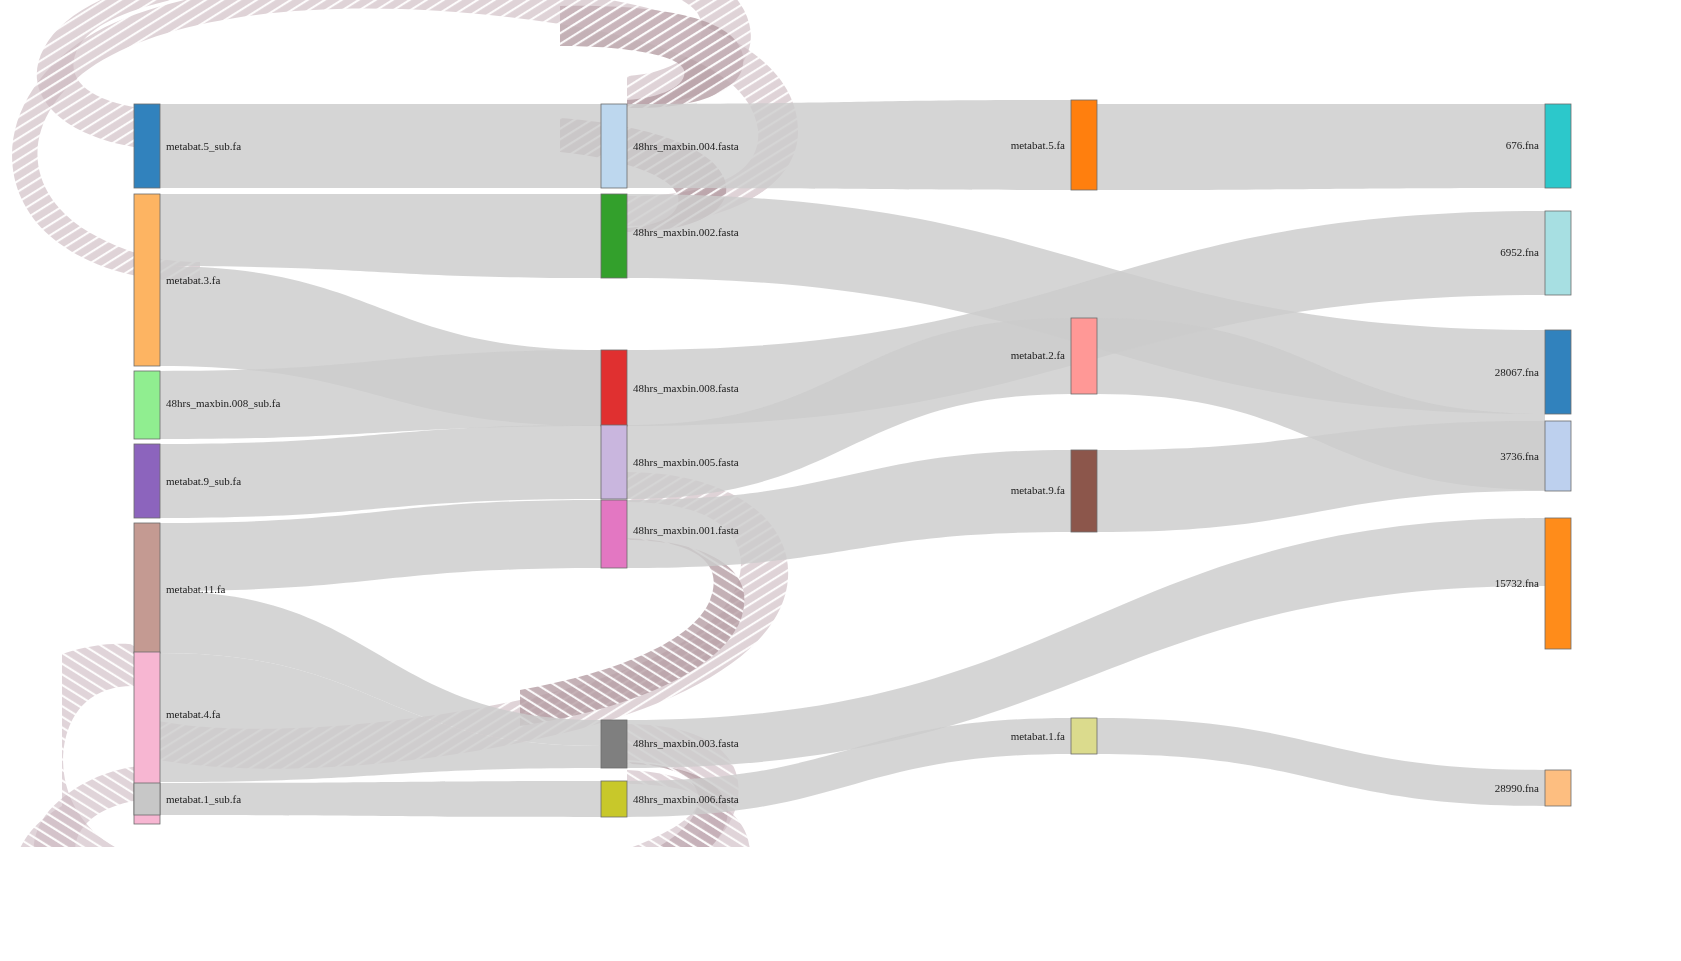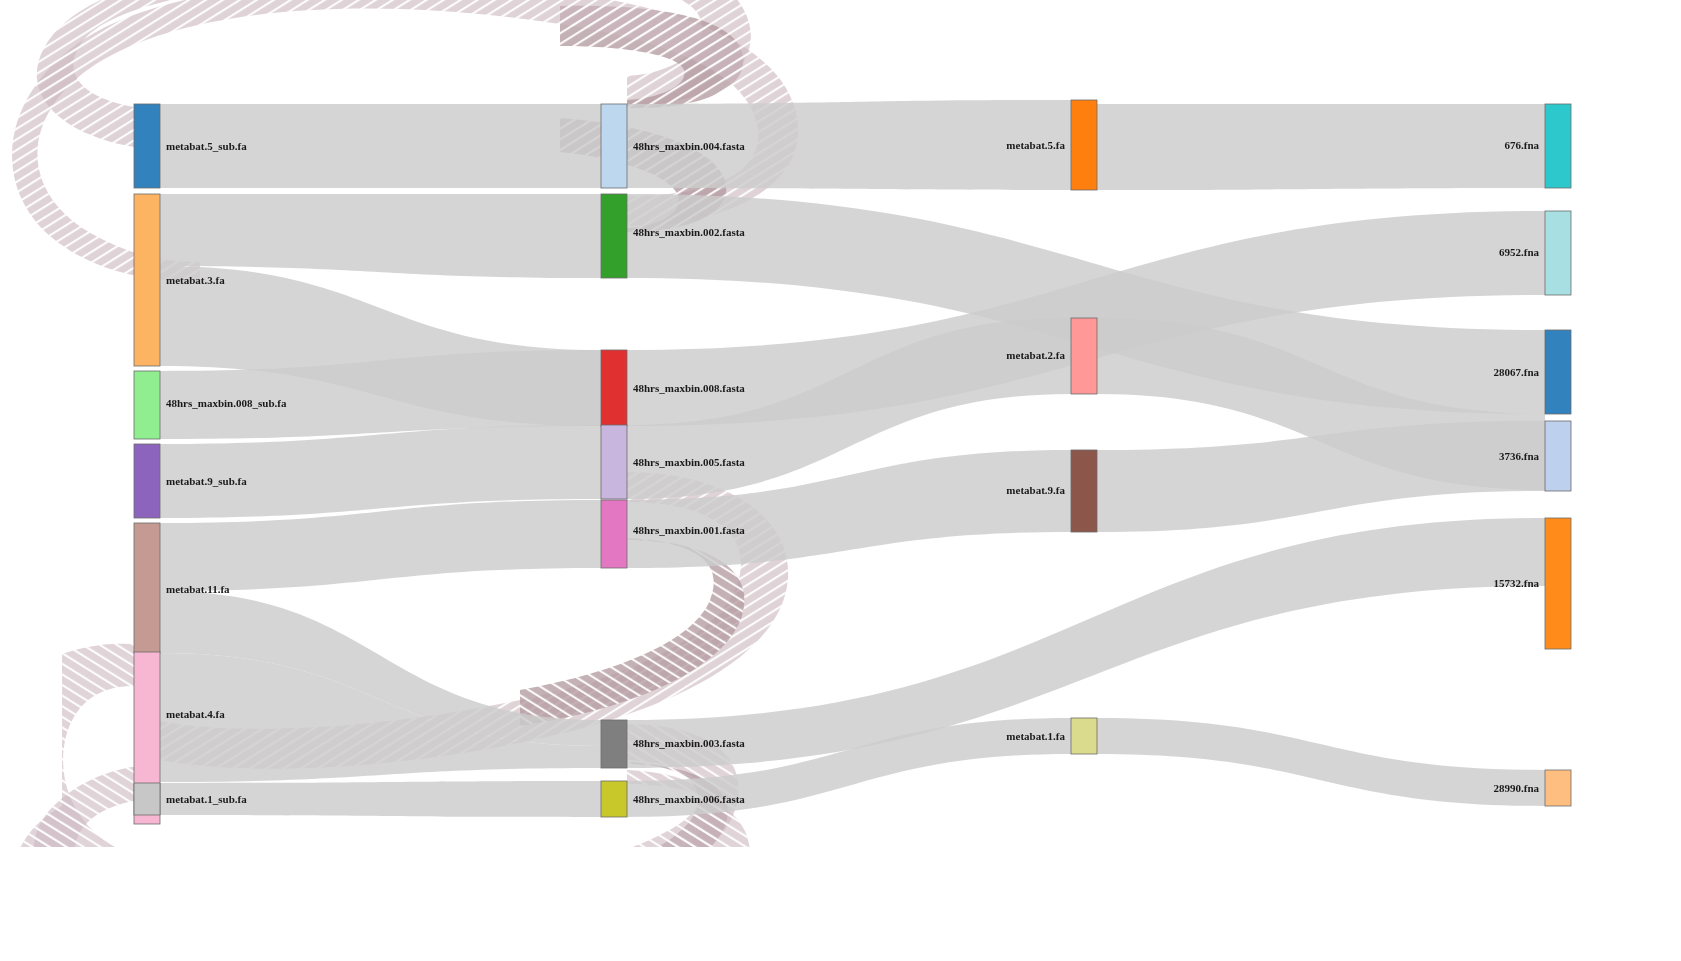--- a/index.html
+++ b/index.html
@@ -9,21 +9,20 @@
   }
   body {
     font-family: "Liberation Serif", serif;
   }
   #sankey-root {
     position: relative;
     width: 1681px;
     height: 847px;
     background: #ffffff;
     overflow: hidden;
-    font-weight: bold;
   }
   #sankey-svg {
     display: block;
     width: 1681px;
     height: 961px;
   }
   .node-label {
     font-family: "Liberation Serif", serif;
     font-size: 11px;
     fill: #1a1a1a;

